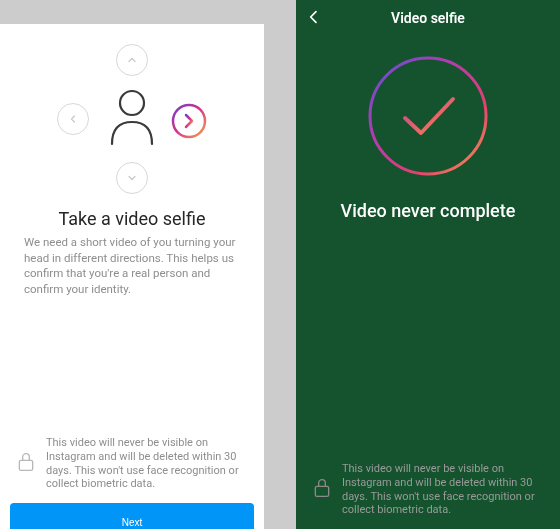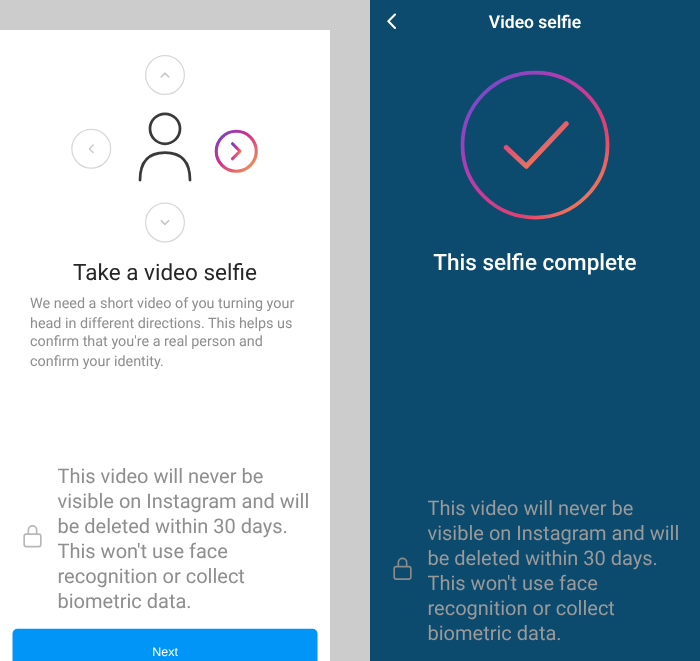--- a/index.html
+++ b/index.html
@@ -12,21 +12,21 @@
     overflow: hidden;
   }
   .pane {
     width: 50%;
     height: 100%;
     display: flex;
     flex-direction: column;
     position: relative;
   }
   .pane.light { background: #ffffff; color: #262626; margin-top: 24px; }
-  .pane.dark  { background: #0c4a6e; color: #ffffff; margin-left: 32px; }
+  .pane.dark  { background: #14532d; color: #ffffff; margin-left: 32px; }
 
   
   .header {
     height: 36px;
     display: flex;
     align-items: center;
     justify-content: center;
     position: relative;
     flex: 0 0 auto;
   }
@@ -72,21 +72,21 @@
   .privacy-row {
     display: flex;
     align-items: center;
     gap: 10px;
     padding: 0 16px 12px;
   }
   .privacy-row .lock {
     flex: 0 0 auto;
   }
   .privacy-text {
-    font-size: 16px;
+    font-size: 11px;
     line-height: 1.25;
     color: #8e8e8e;
   }
   .pane.dark .privacy-text { color: #9a9a9a; }
 
   .primary-btn {
     margin: 0 10px 12px;
     background: #0095f6;
     color: #fff;
     border: none;
@@ -226,21 +226,21 @@
             <stop offset="0%" stop-color="#d13a8f"></stop>
             <stop offset="100%" stop-color="#f28a4a"></stop>
           </linearGradient>
         </defs>
         <circle cx="65" cy="65" r="58" fill="none" stroke="url(#gradRing)" stroke-width="3"></circle>
         <polyline points="42,67 58,82 90,48" fill="none" stroke="url(#gradCheck)" stroke-width="4" stroke-linecap="round" stroke-linejoin="round"></polyline>
       </svg>
     </div>
   </div>
 
-  <h1 class="title">This selfie complete</h1>
+  <h1 class="title">Video never complete</h1>
 
   <div class="spacer"></div>
 
   <div class="privacy-row">
     <span class="lock">
       <svg width="20" height="22" viewBox="0 0 24 26" fill="none" stroke="#8a8a8a" stroke-width="1.6">
         <rect x="4" y="11" width="16" height="12" rx="2"></rect>
         <path d="M8 11 V7 a4 4 0 0 1 8 0 V11"></path>
       </svg>
     </span>

